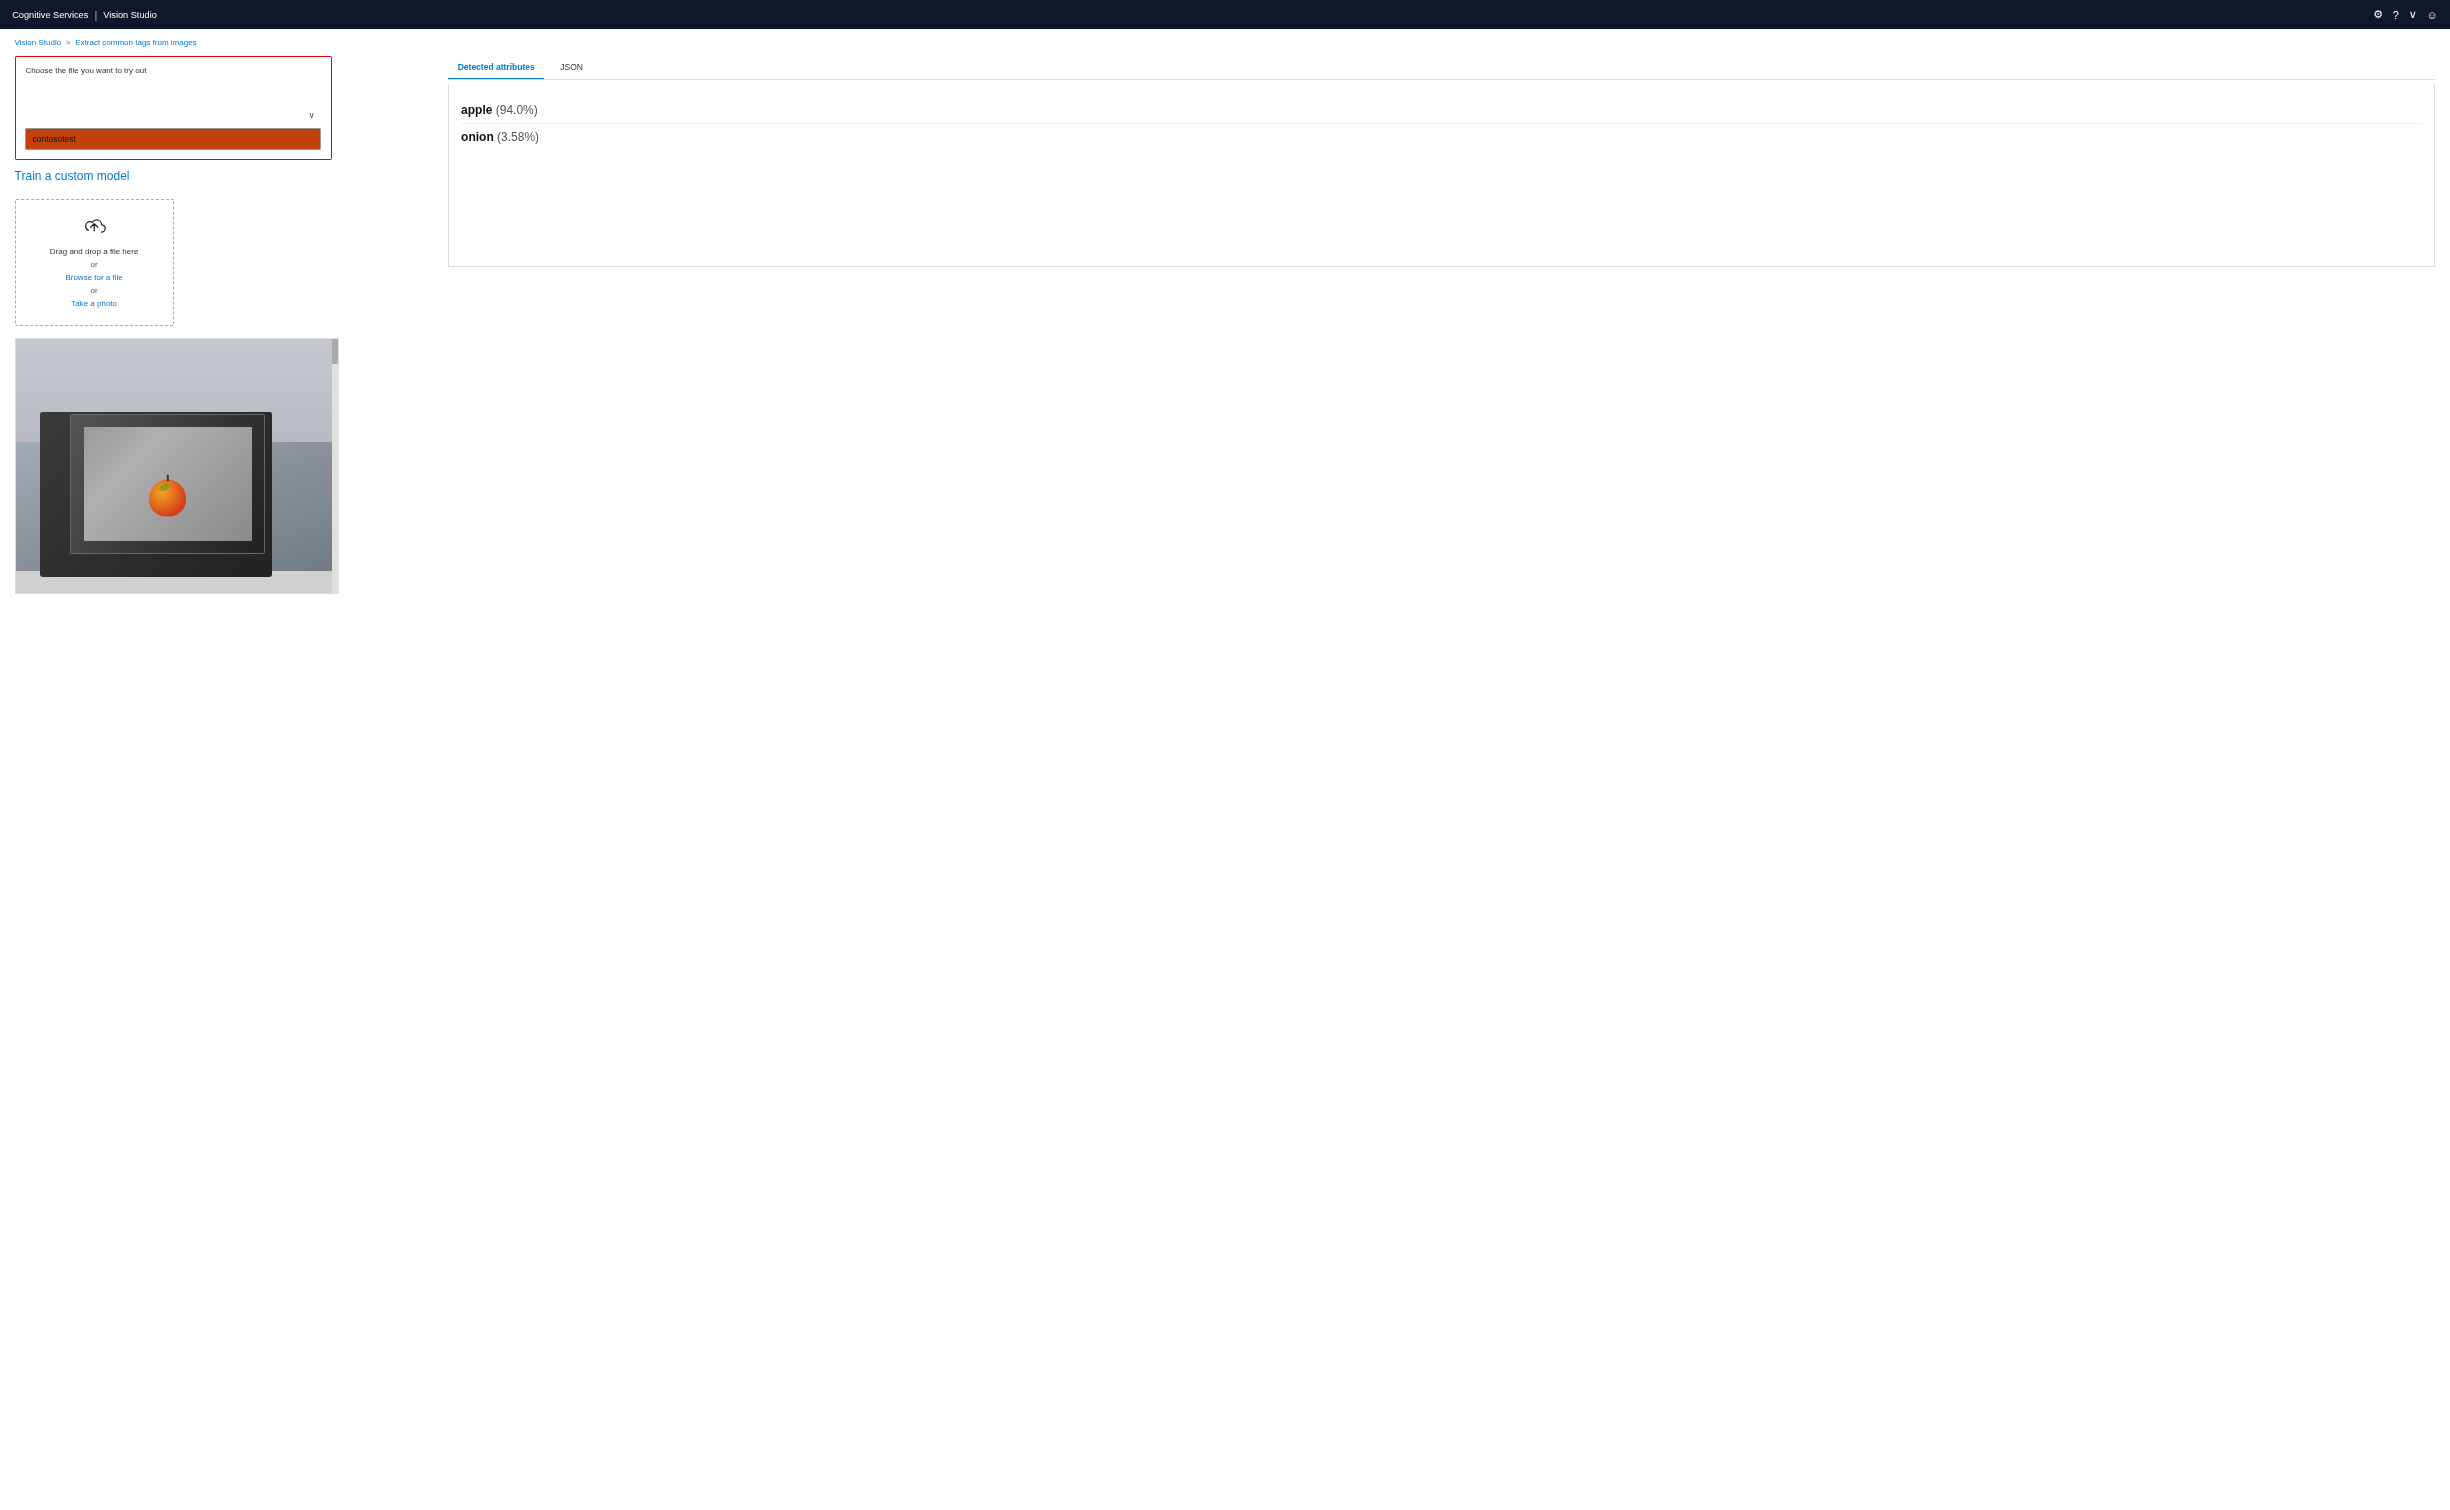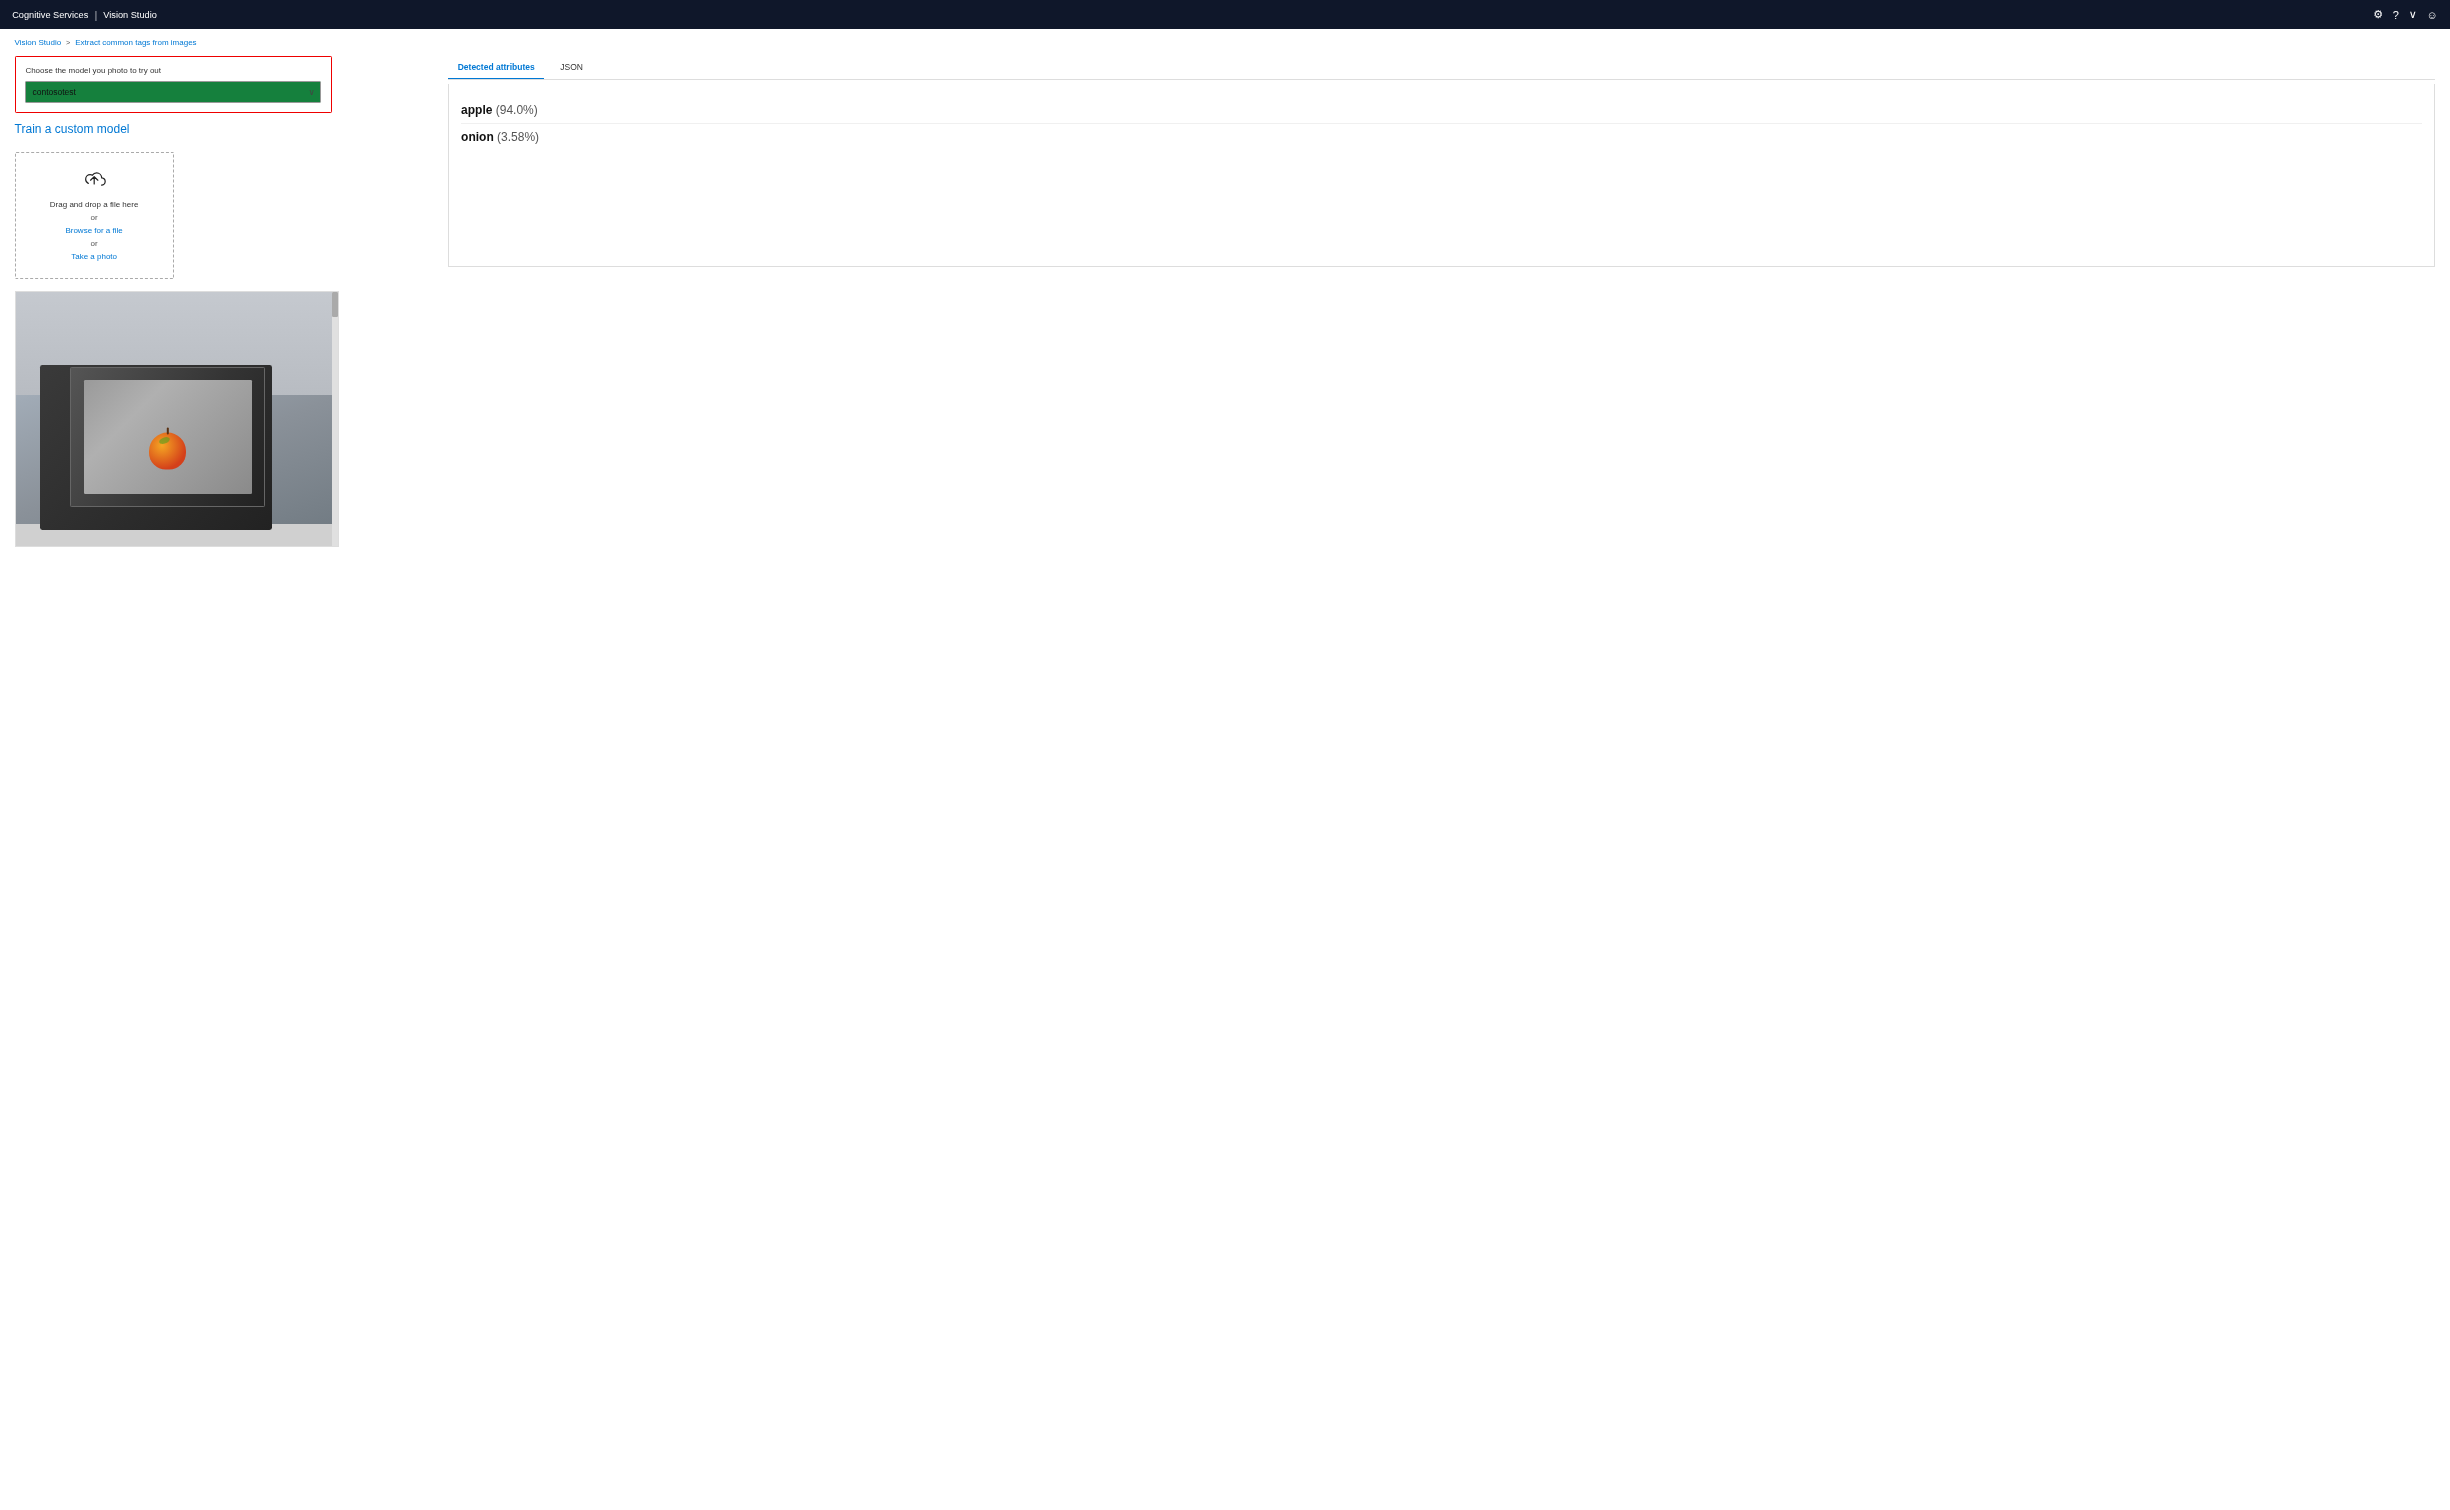--- a/index.html
+++ b/index.html
@@ -86,23 +86,24 @@
     .model-select-wrapper {
       position: relative;
     }
     .model-select {
       width: 100%;
       padding: 4.9px 22px 4.9px 6.1px;
       font-size: 8.5px;
       border: 0.6px solid #999;
       border-radius: 1.2px;
       appearance: none;
-      background: #15803d;
+      background: #c2410c;
       cursor: pointer;
       color: #111;
+      margin-top: 47px;
     }
     .select-arrow {
       position: absolute;
       right: 6.1px;
       top: 50%;
       transform: translateY(-50%);
       pointer-events: none;
       font-size: 8.5px;
       color: #444;
     }
@@ -337,21 +338,21 @@
   <a href="#">Vision Studio</a>
   <span class="chevron">&gt;</span>
   <span class="current">Extract common tags from images</span>
 </div>
 
 <div class="main">
 
   <div class="left-panel">
 
     <div class="model-box">
-      <label>Choose the model you photo to try out</label>
+      <label>Choose the file you want to try out</label>
       <div class="model-select-wrapper">
         <select class="model-select">
           <option>contosotest</option>
           <option>prebuilt-imageanalysis</option>
         </select>
         <span class="select-arrow">∨</span>
       </div>
     </div>
 
     <a href="#" class="train-link">Train a custom model</a>

